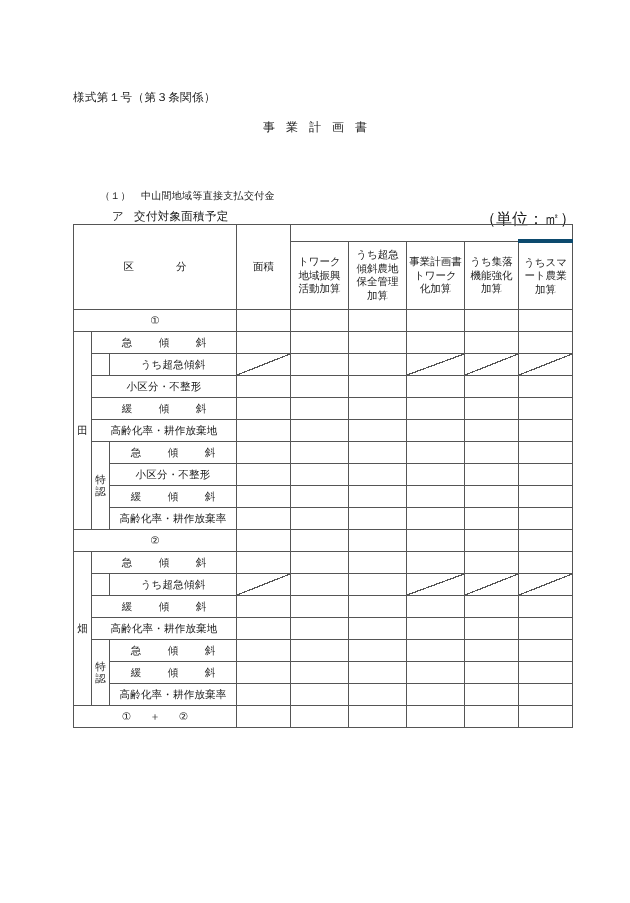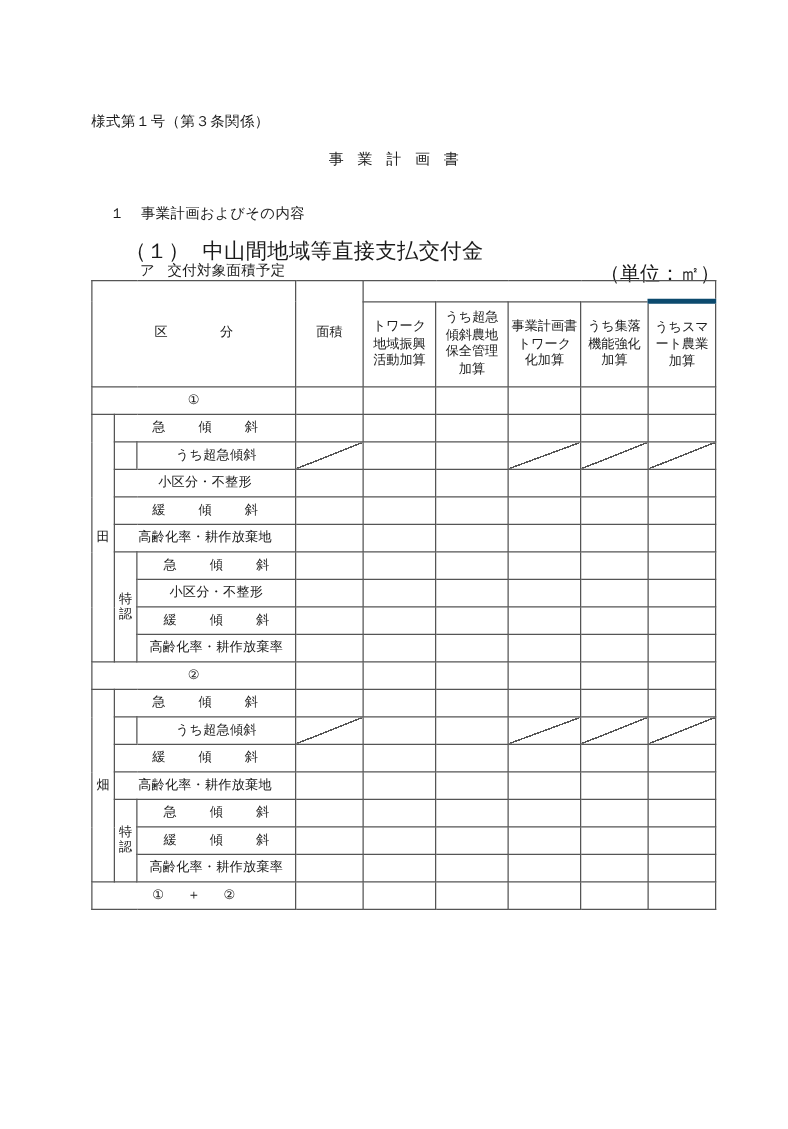--- a/index.html
+++ b/index.html
@@ -52,21 +52,21 @@
     font-size: 11.5px;
     letter-spacing: 0.3px;
     white-space: nowrap;
   }
   .sec-1 .num { margin-right: 13px; }
 
   .sec-1-1 {
     position: absolute;
     left: 100px;
     top: 189px;
-    font-size: 17px;
+    font-size: 10px;
     letter-spacing: 0.3px;
     white-space: nowrap;
   }
   .sec-1-1 .num { margin-right: 10px; }
 
   .sec-a {
     position: absolute;
     left: 112px;
     top: 209px;
     font-size: 11.5px;
@@ -179,23 +179,20 @@
 </style>
 </head>
 <body>
 
 <div class="page">
 
   <div class="form-no">様式第１号（第３条関係）</div>
 
   <div class="doc-title">事業計画書</div>
 
-  <div class="sec-1">
-    <span class="num">１</span><span>事業計画およびその内容</span>
-  </div>
 
   <div class="sec-1-1">
     <span class="num">（１）</span><span>中山間地域等直接支払交付金</span>
   </div>
 
   <div class="sec-a">
     <span class="num">ア</span><span>交付対象面積予定</span>
   </div>
 
   <div class="unit-note">（単位：㎡）</div>

